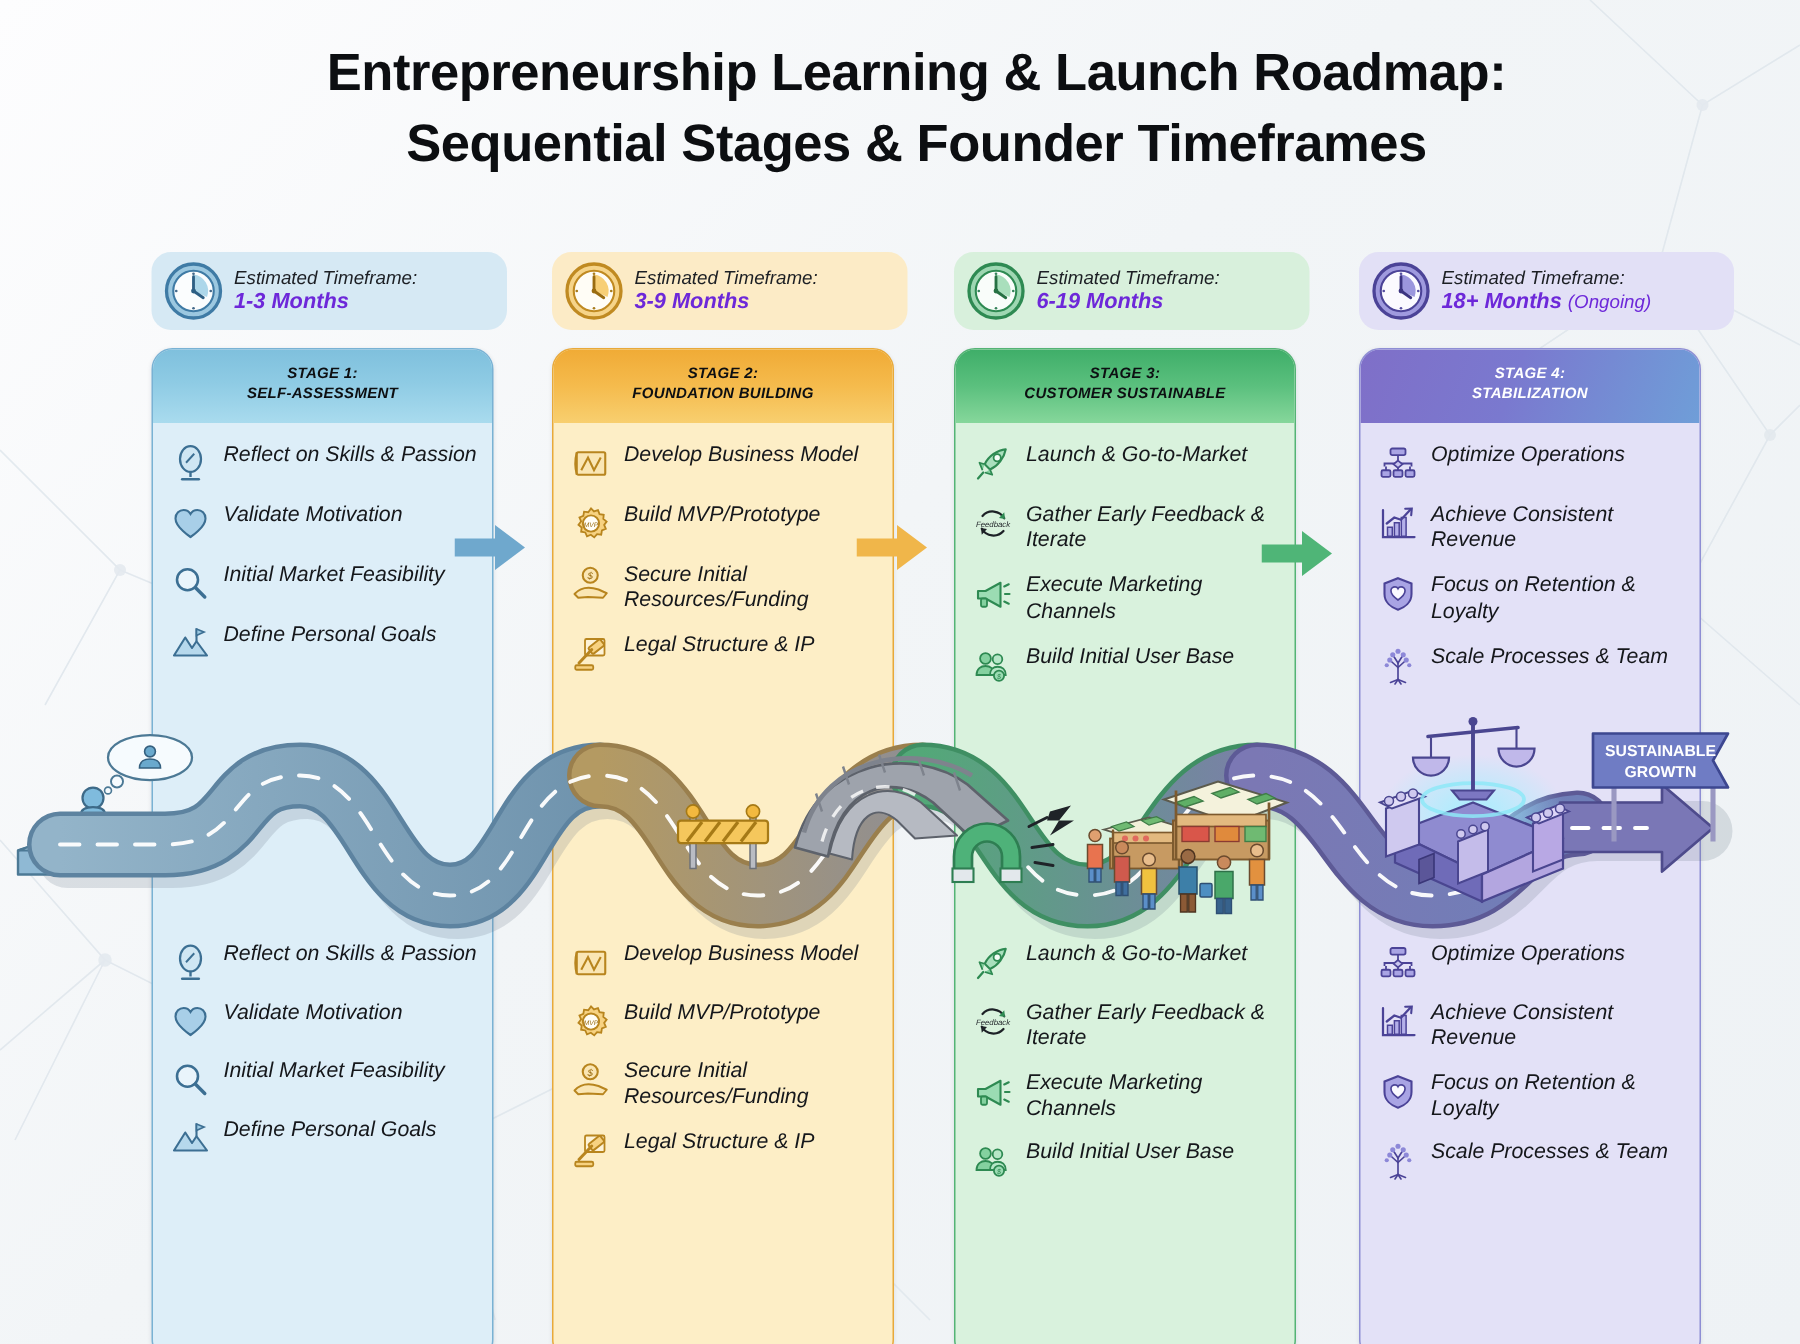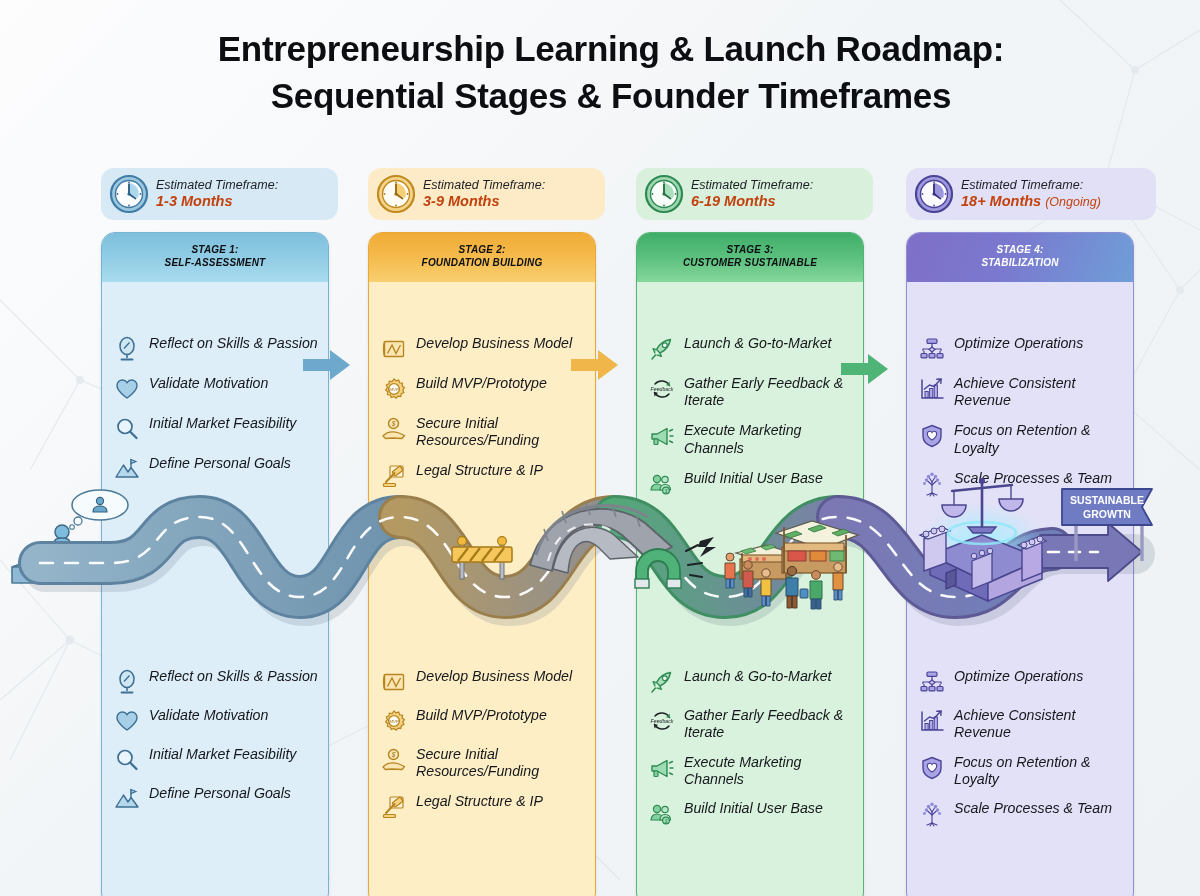--- a/index.html
+++ b/index.html
@@ -33,36 +33,36 @@
 
   
   .tf-badge {
     display: flex; align-items: center; gap: 7px;
     border-radius: 13px; padding: 7px 12px 7px 8px; height: 52px;
     width: 237px; margin-left: 0px;
   }
   .col.c4 .tf-badge { width: 250px; }
   .tf-text { line-height: 1.22; }
   .tf-label { font-size: 12.5px; color: #1c1f24; }
-  .tf-value { font-size: 14.5px; font-weight: bold; color: #c2410c; white-space: nowrap; }
+  .tf-value { font-size: 14.5px; font-weight: bold; color: #6d28d9; white-space: nowrap; }
   .tf-value .ongoing { font-weight: normal; font-size: 12.5px; text-align: center; }
   .clock { flex: 0 0 auto; width: 40px; height: 40px; }
 
   
   .card {
     margin-top: 12px; width: 228px; border-radius: 14px; overflow: hidden;
     border: 1.6px solid; height: 675px; position: relative;
     box-shadow: 0 1px 3px rgba(20,30,50,.10);
   }
   .card-head {
     text-align: center; padding: 11px 8px 12px; font-weight: bold;
     font-size: 10px; line-height: 1.28; letter-spacing: .2px;
   }
   .card-head .l1 { display: block; }
-  .card-body { padding: 13px 10px 0 12px; margin-top: 40px; }
+  .card-body { padding: 13px 10px 0 12px; }
   .item { display: flex; align-items: flex-start; gap: 9px; margin-bottom: 13px; }
   .item .ic { flex: 0 0 auto; width: 26px; height: 26px; margin-top: 1px; }
   .item .tx { font-size: 14.2px; line-height: 1.22; color: #15171b; font-weight: 500; }
 
   .card-body.lower { position: absolute; left: 0; top: 395px; width: 100%; padding: 0 10px 0 12px; }
   .card-body.lower .item { margin-bottom: 12px; }
 
   
   .c1 .card { border-color: #79b2d4; background: #ddeef8; }
   .c1 .card-head { background: linear-gradient(180deg,#7fc0dd 0%,#8ecbe4 45%,#a9dbee 100%); color: #0d0f12; }

